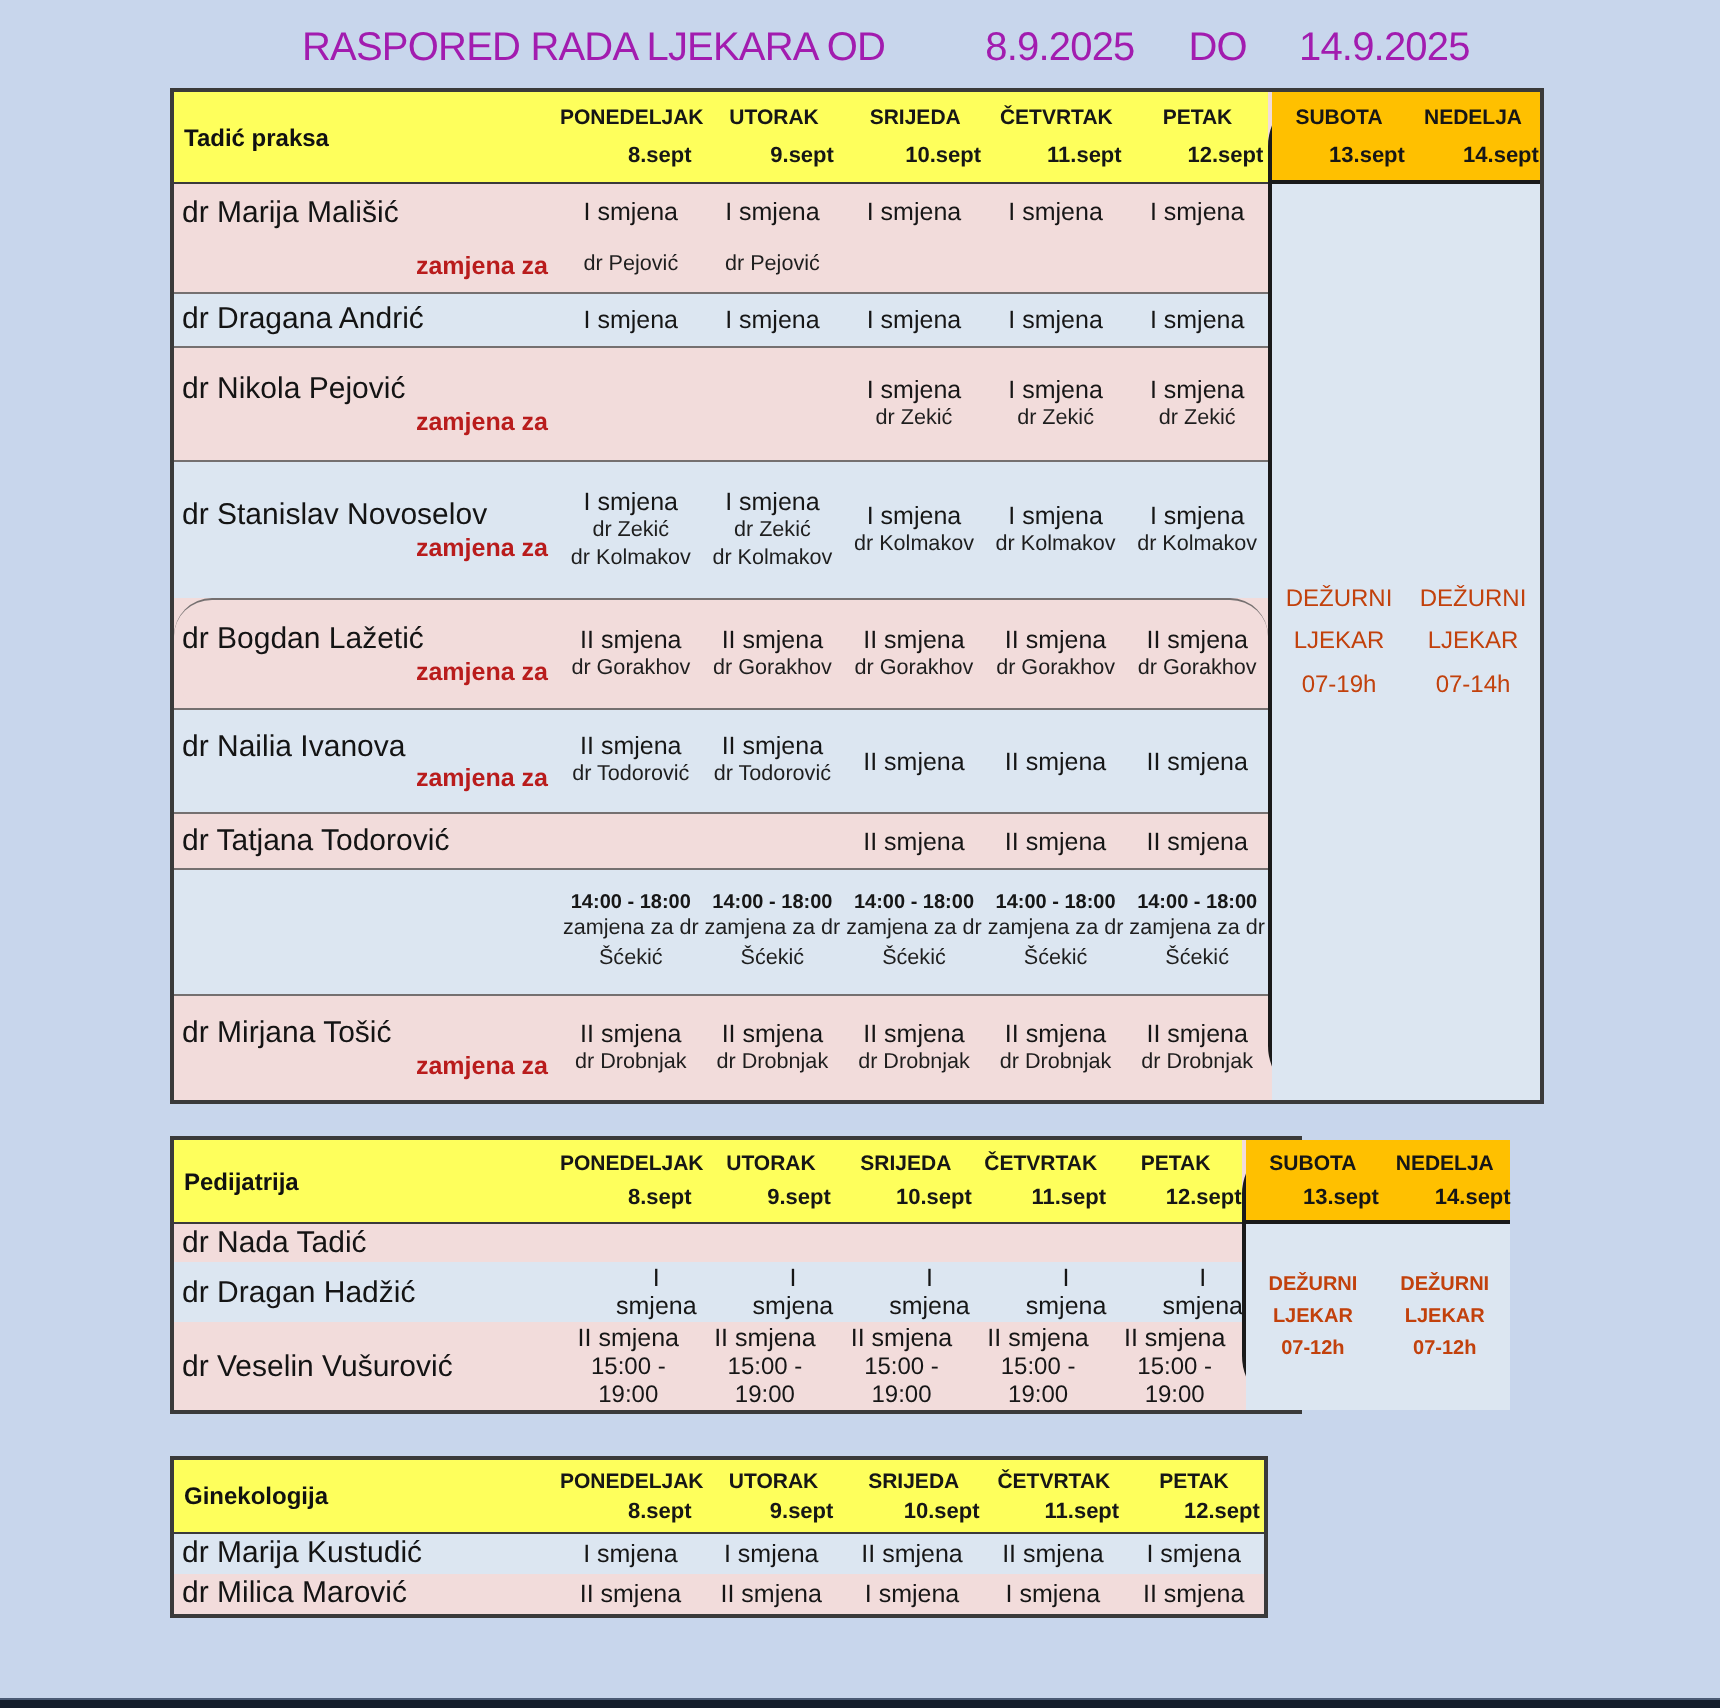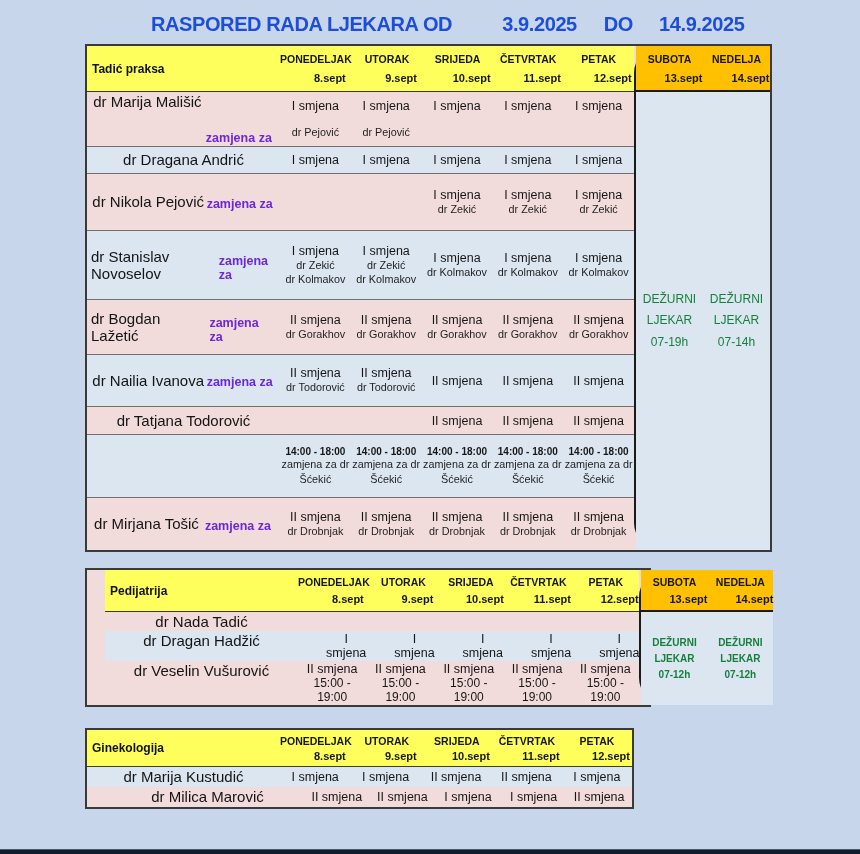--- a/index.html
+++ b/index.html
@@ -9,38 +9,38 @@
     font-family:"Liberation Sans","DejaVu Sans",sans-serif;
     color:#161616;
     overflow:hidden;
   }
   .canvas{position:relative;width:860px;height:854px;}
 
   
   .title{
     position:absolute;top:13px;left:85px;width:700px;
     display:flex;align-items:baseline;
-    font-weight:bold;font-size:20px;letter-spacing:-0.4px;color:#1d4ed8;
+    font-weight:normal;font-size:20px;letter-spacing:-0.4px;color:#a21caf;
     white-space:nowrap;
   }
   .tp1{margin-left:66px;}
   .tp2{margin-left:50px;}
   .tp3{margin-left:27px;}
   .tp4{margin-left:26px;}
 
   
   .sched{
     position:absolute;left:85px;
     display:flex;align-items:stretch;
     border:2px solid #3a3a3a;
     box-sizing:border-box;
     background:#f2dcdb;
   }
   .t0{top:44px;width:687px;}
-  .t1{top:568px;width:566px;padding-left:18px;}
+  .t1{top:568px;width:566px;}
   .t2{top:728px;width:549px;}
 
   .grid-left{width:547px;display:flex;flex-direction:column;}
   .t2 .grid-left{width:545px;}
   .grid-right{width:136px;display:flex;flex-direction:column;border-left:2px solid #1a1a1a;box-sizing:border-box;border-radius:27px;}
 
   .thead{
     display:flex;background:#feff5c;
     border-bottom:1.5px solid #3a3a3a;box-sizing:border-box;
     flex:0 0 auto;
@@ -68,36 +68,36 @@
     border-bottom:2px solid #1a1a1a;box-sizing:border-box;
     flex:0 0 auto;
   }
   .t0 .we-head{height:46px;}
   .t1 .we-head{height:42px;}
 
   .we-body{
     flex:1;background:#dce6f1;
     display:flex;align-items:center;
   }
-  .duty{flex:1;text-align:center;font-size:12px;line-height:1.8;color:#15803d;}
+  .duty{flex:1;text-align:center;font-size:12px;line-height:1.8;color:#c2410c;}
   .duty.bold{font-weight:bold;font-size:10px;line-height:1.6;}
 
   .rows{display:flex;flex-direction:column;flex:1;}
   .rowblk{display:flex;align-items:stretch;}
   .rowblk.pink{background:#f2dcdb;}
   .rowblk.blue{background:#dce6f1;}
   .t0 .rowblk + .rowblk{border-top:1px solid #757070;align-items:center;}
 
   .name-cell{
     width:193px;box-sizing:border-box;
-    display:flex;flex-direction:row;justify-content:space-around;
+    display:flex;flex-direction:column;justify-content:space-around;
     padding:1px 4px;
   }
   .doc-name{font-size:15px;color:#141414;align-self:flex-start;line-height:1.15;}
-  .sub-label{font-size:12.5px;font-weight:600;align-self:flex-end;padding-right:2px;color:#6d28d9;}
+  .sub-label{font-size:12.5px;font-weight:600;align-self:flex-end;padding-right:2px;color:#b91c1c;}
 
   .day-cell{
     flex:1;display:flex;flex-direction:column;
     justify-content:space-around;align-items:stretch;
     text-align:center;padding:1px 0;box-sizing:border-box;
   }
   .slot{flex:1;display:flex;align-items:center;justify-content:center;}
   .shift{font-size:12.5px;color:#161616;}
   .shift.b{font-weight:bold;font-size:10px;}
   .shift.t2time{font-size:12px;}
@@ -108,21 +108,21 @@
     background:#141e2b;border-top:1px solid #4a5a74;
   }
 </style>
 </head>
 <body>
 
 <div class="canvas">
 
   <div class="title">
     <span class="tp1">RASPORED RADA LJEKARA OD</span>
-    <span class="tp2">3.9.2025</span>
+    <span class="tp2">8.9.2025</span>
     <span class="tp3">DO</span>
     <span class="tp4">14.9.2025</span>
   </div>
 
   <section class="sched t0">
     <div class="grid-left">
       <div class="thead">
           <div class="label-cell">Tadić praksa</div>
           <div class="day-head">
             <div class="day-name">PONEDELJAK</div>
@@ -295,21 +295,21 @@
             </div>
             <div class="day-cell">
               <div class="slot">
                 <div class="shift">I smjena</div>
               </div>
               <div class="slot">
                 <div class="sub-name">dr Kolmakov</div>
               </div>
             </div>
           </div>
-          <div class="rowblk pink" style="min-height: 54px;">
+          <div class="rowblk pink" style="min-height: 54px; border-radius: 19px;">
             <div class="name-cell">
               <div class="doc-name">dr Bogdan Lažetić</div>
               <div class="sub-label">zamjena za</div>
             </div>
             <div class="day-cell">
               <div class="slot">
                 <div class="shift">II smjena</div>
               </div>
               <div class="slot">
                 <div class="sub-name">dr Gorakhov</div>
@@ -734,21 +734,21 @@
               <div class="slot">
                 <div class="shift">II smjena</div>
               </div>
             </div>
             <div class="day-cell">
               <div class="slot">
                 <div class="shift">I smjena</div>
               </div>
             </div>
           </div>
-          <div class="rowblk pink" style="min-height: 20px; margin-left: 24px;">
+          <div class="rowblk pink" style="min-height: 20px;">
             <div class="name-cell">
               <div class="doc-name">dr Milica Marović</div>
             </div>
             <div class="day-cell">
               <div class="slot">
                 <div class="shift">II smjena</div>
               </div>
             </div>
             <div class="day-cell">
               <div class="slot">

